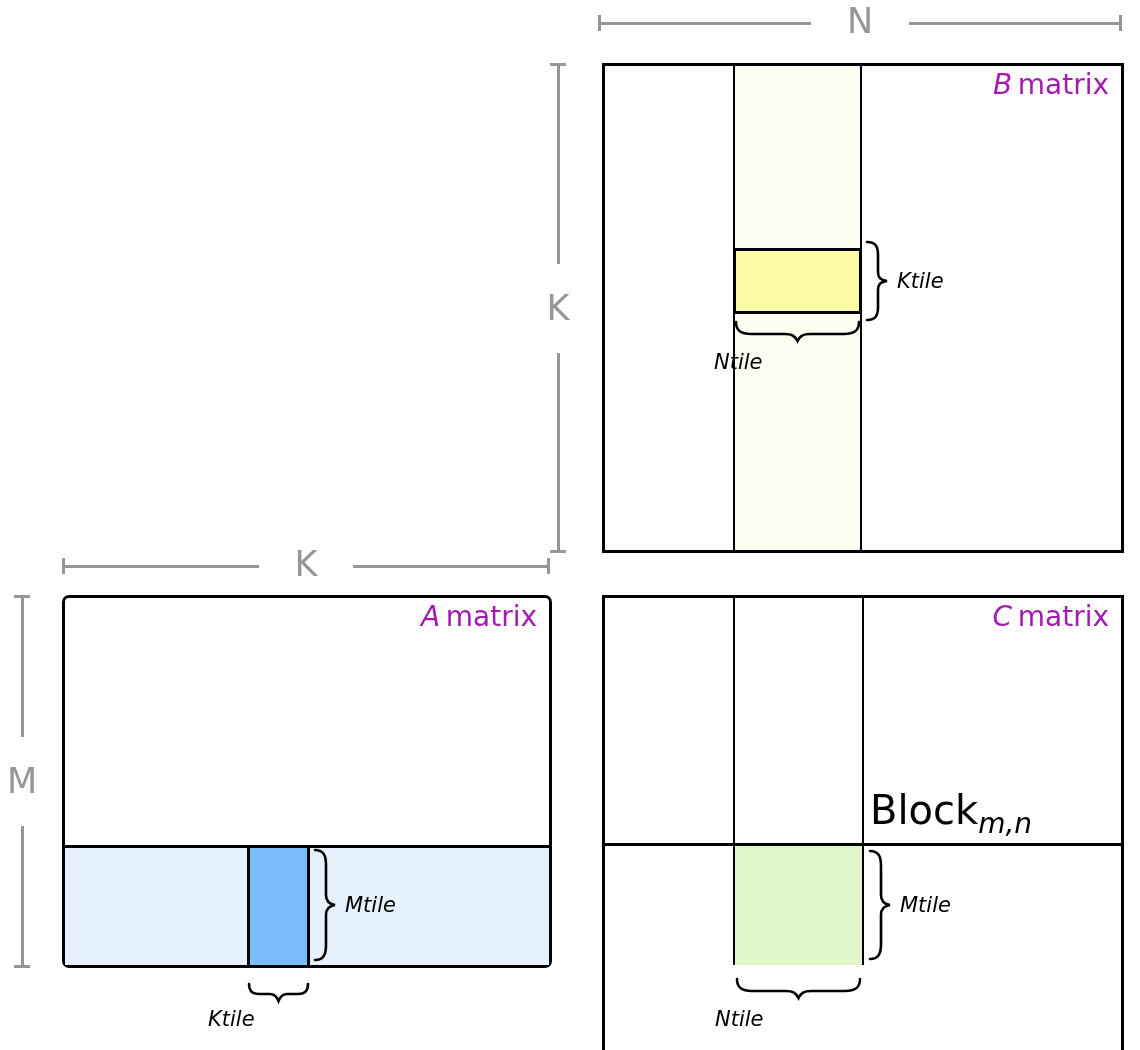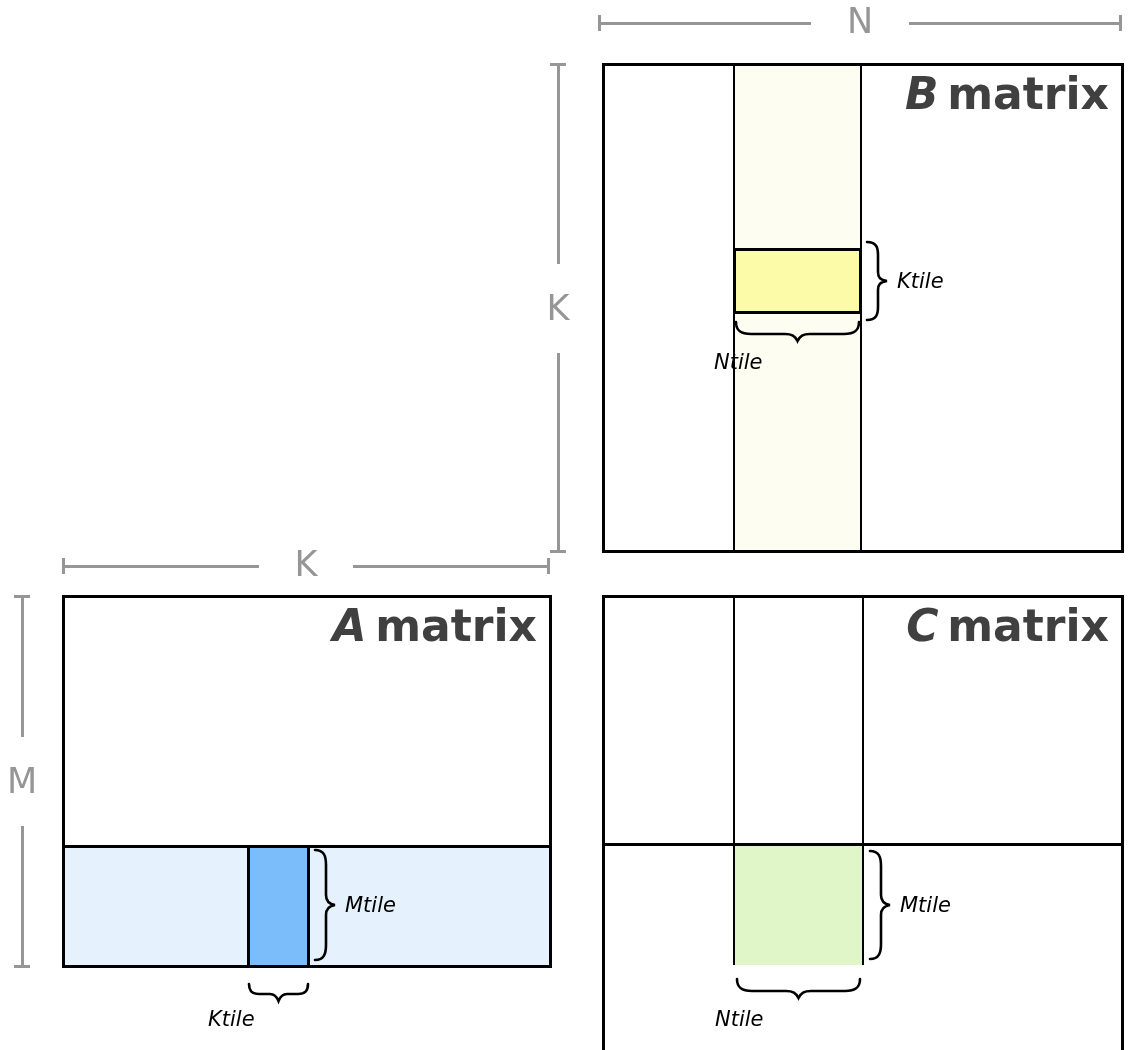--- a/index.html
+++ b/index.html
@@ -24,26 +24,26 @@
   .dim-label { color: var(--dim-line); font-size: 35px; line-height: 1; }
   .dim-h .dim-label { margin: 0 36px; transform: translateY(-2px); }
   .dim-v .dim-label { margin: 27px 0; }
 
   
   .matrix {
     position: absolute; background: #fff;
     border: 3px solid var(--matrix-border); box-sizing: border-box;
   }
   #matB { left: 602px; top: 63px;  width: 522px; height: 490px; }
-  #matA { left: 62px;  top: 595px; width: 490px; height: 373px; }
+  #matA { left: 62px;  top: 595px; width: 490px; height: 373px; border-radius: 7px; }
   #matC { left: 602px; top: 595px; width: 522px; height: 467px; }
 
   .matrix-title {
     position: absolute; top: 4px; right: 12px;
-    font-size: 44px; line-height: 1.1; color: #404040; white-space: nowrap; font-weight: bold;
+    font-size: 28px; line-height: 1.1; color: #a21caf; white-space: nowrap;
   }
   .matrix-title .var { font-style: italic; margin-right: 0.2em; }
 
   .tile-label { font-style: italic; font-size: 21px; color: #000; white-space: nowrap; }
   .vcenter { position: absolute; display: flex; align-items: center; }
   .hcenter { position: absolute; }
 
   
   .b-strip {
     position: absolute; left: 128px; top: 0; width: 129px; height: 484px;
@@ -164,20 +164,21 @@
     <path d="M2,3 C2,10 5,13 12,13 L23,13 C27,13 29.5,15 31.5,20 C33.5,15 36,13 40,13 L51,13 C58,13 61,10 61,3"></path>
   </svg>
   <div class="hcenter" id="labelAK"><span class="tile-label">Ktile</span></div>
 
   <div class="matrix" id="matC">
     <div class="c-vline" id="cv1"></div>
     <div class="c-vline" id="cv2"></div>
     <div class="c-hline"></div>
     <div class="c-tile"></div>
     <div class="matrix-title"><span class="var">C</span><span>matrix</span></div>
+    <div id="blockLabel"><span>Block</span><span class="subscript">m,n</span></div>
     <svg id="braceCM" class="brace" width="28" height="112" viewBox="0 0 28 112">
       <path d="M3,2 C12,2 14,8 14,17 L14,46 C14,51.5 16,55 23,56 C16,57 14,60.5 14,66 L14,95 C14,104 12,110 3,110"></path>
     </svg>
     <div class="vcenter" id="labelCM">
         <span class="tile-label">Mtile</span>
       </div>
   </div>
 
   <svg id="braceCN" class="brace" width="127" height="26" viewBox="0 0 127 26">
     <path d="M2,3 C2,12 7,15 17,15 L51,15 C58,15 61,17 63.5,22 C66,17 69,15 76,15 L110,15 C120,15 125,12 125,3"></path>

